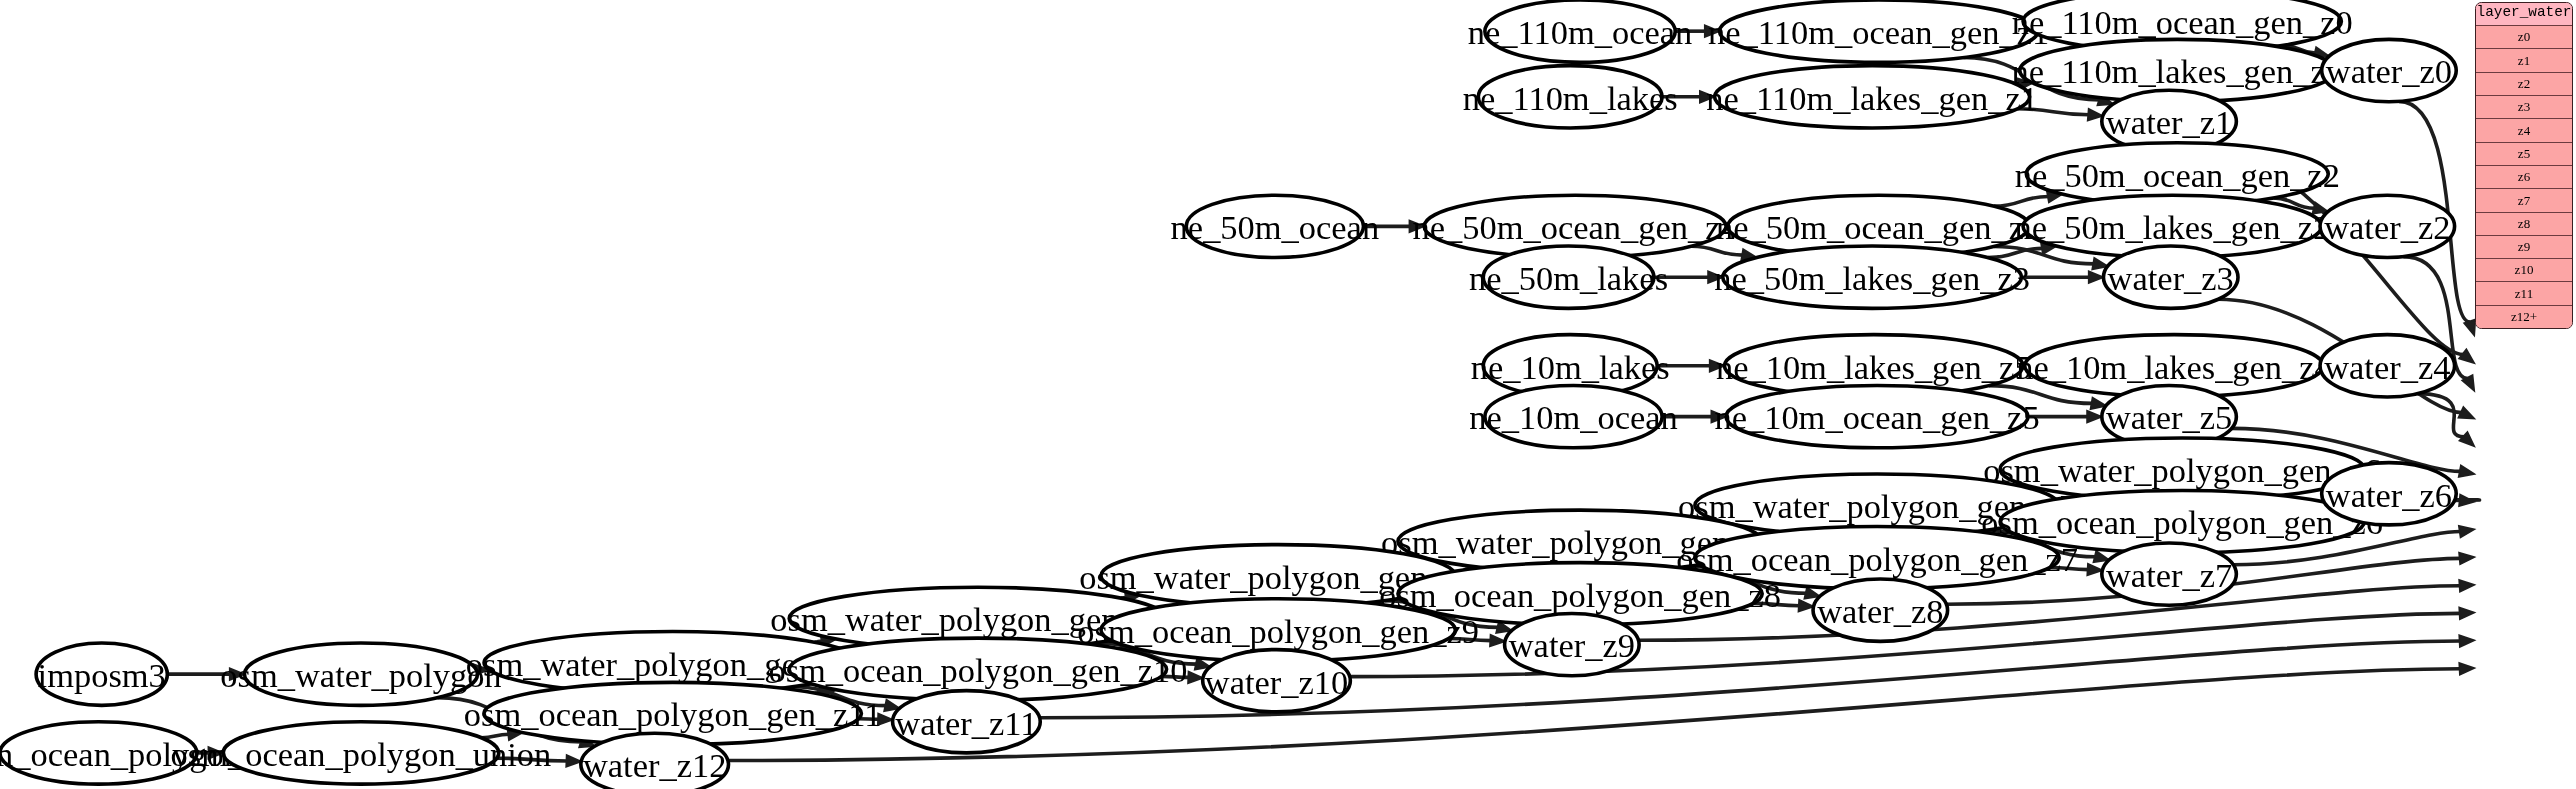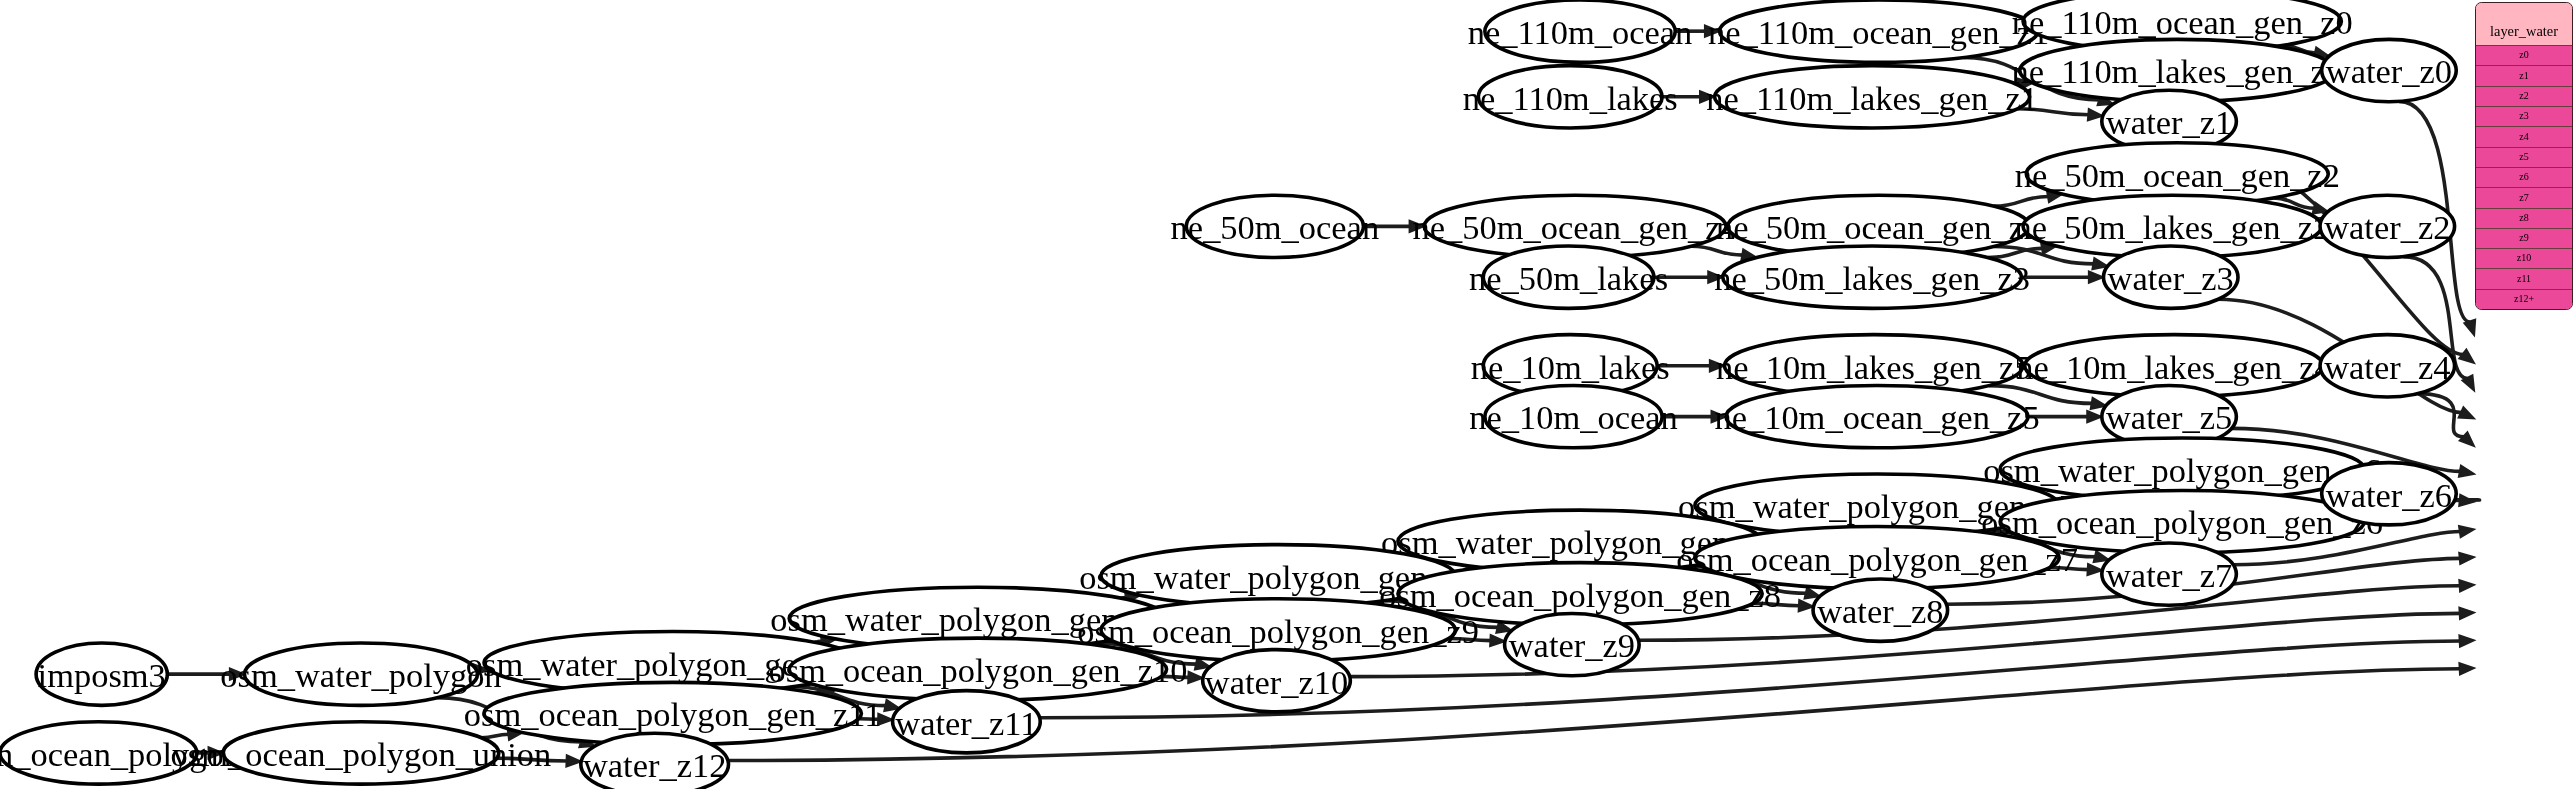--- a/index.html
+++ b/index.html
@@ -10,24 +10,24 @@
   .node-ellipse{fill:#ffffff;stroke:#000000;stroke-width:2.2;}
   .node-label{font-family:"Liberation Serif", serif;font-size:21px;fill:#000;
               text-anchor:middle;dominant-baseline:central;}
   .edge{fill:none;stroke:#1d1d1d;stroke-width:2.2;}
   .arrowhead{fill:#1d1d1d;stroke:#1d1d1d;stroke-width:1;}
   
   #layer-table{position:absolute;left:2475px;top:2.2px;width:98px;}
   .tbl{border:1.4px solid #3b1f22;border-radius:6.5px;background:#ffb6c1;
        overflow:hidden;box-sizing:border-box;}
   .tbl-row{border-top:1.4px solid #6b3b3f;text-align:center;
-           font-family:"Liberation Serif", serif;font-size:10px;color:#000;
-           line-height:1;padding:4.3px 0 5px 0;background:#ec4899;}
-  .tbl-head{text-align:center;font-family:Liberation Serif, serif;
-            font-size:14.4px;color:#000;padding:20px 0 5px 0;background:#ffb6c1;
+           font-family:"Liberation Serif", serif;font-size:13px;color:#000;
+           line-height:1;padding:4.3px 0 5px 0;background:#fca5a5;}
+  .tbl-head{text-align:center;font-family:Liberation Mono, monospace;
+            font-size:14.4px;color:#000;padding:1px 0 5px 0;background:#ffb6c1;
             border-top:none;}
 </style>
 </head>
 <body>
 
 <div id="stage">
 
   <svg id="graph" viewBox="0 0 1570 481" preserveAspectRatio="none">
     <g id="edges-layer">
         <path d="M 102 411 C 121.25 411, 121.25 411, 140.5 411" class="edge"></path>

